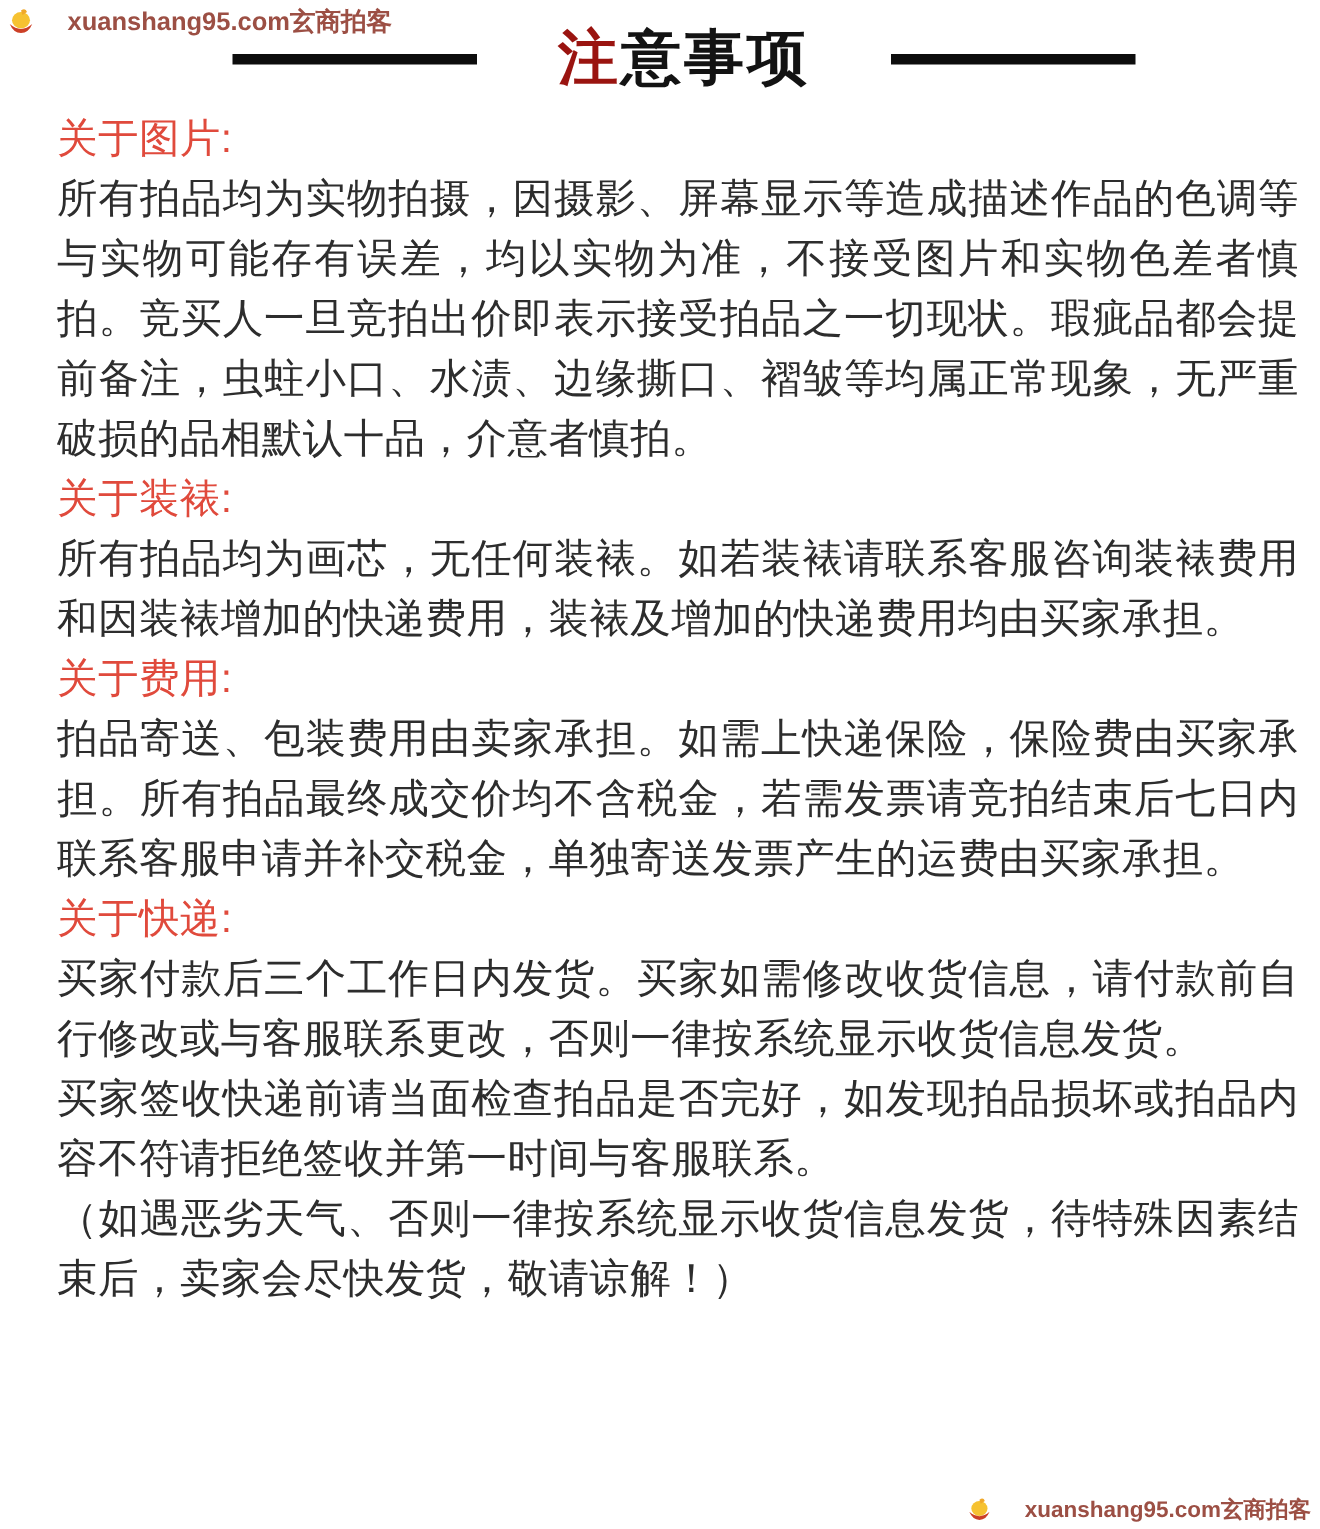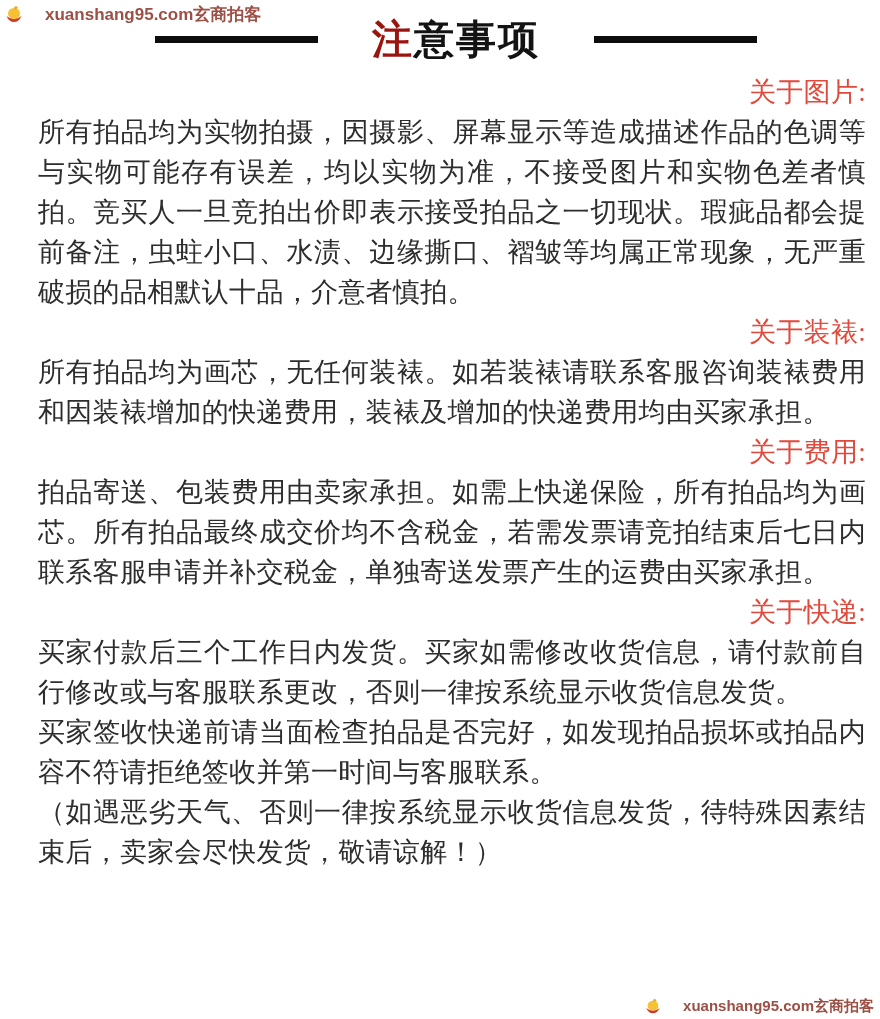--- a/index.html
+++ b/index.html
@@ -72,21 +72,21 @@
     top: 72px;
     left: 38px;
     width: 828px;
     font-size: 27px;
     line-height: 40px;
     color: #2d2d2d;
     text-align: justify;
     letter-spacing: 0.3px;
   }
   .content p { margin: 0; }
-  .sec-h { text-align: right; font-family: Liberation Serif, serif; }
+  .sec-h { text-align: left; }
   .sec-h.red   { color: #e04a3c; }
   .sec-h.black { color: #2d2d2d; }
 </style>
 </head>
 <body>
 
 <div class="watermark top">
   <span class="logo-icon">
     <svg width="21" height="20" viewBox="0 0 21 20" aria-hidden="true">
       <ellipse cx="11" cy="8.5" rx="6" ry="5.5" fill="#f6c231"></ellipse>
@@ -111,21 +111,21 @@
   </div>
 
   <div class="section">
     <p class="sec-h red">关于装裱:</p>
     <p>所有拍品均为画芯，无任何装裱。如若装裱请联系客服咨询装裱费用和因装裱增加的快递费用，装裱及增加的快递费用均由买家承担。</p>
   </div>
 
 
   <div class="section">
     <p class="sec-h red">关于费用:</p>
-    <p>拍品寄送、包装费用由卖家承担。如需上快递保险，所有拍品均为画芯。所有拍品最终成交价均不含税金，若需发票请竞拍结束后七日内联系客服申请并补交税金，单独寄送发票产生的运费由买家承担。</p>
+    <p>拍品寄送、包装费用由卖家承担。如需上快递保险，保险费由买家承担。所有拍品最终成交价均不含税金，若需发票请竞拍结束后七日内联系客服申请并补交税金，单独寄送发票产生的运费由买家承担。</p>
   </div>
 
   <div class="section">
     <p class="sec-h red">关于快递:</p>
     <p>买家付款后三个工作日内发货。买家如需修改收货信息，请付款前自行修改或与客服联系更改，否则一律按系统显示收货信息发货。</p>
     <p>买家签收快递前请当面检查拍品是否完好，如发现拍品损坏或拍品内容不符请拒绝签收并第一时间与客服联系。</p>
     <p>（如遇恶劣天气、否则一律按系统显示收货信息发货，待特殊因素结束后，卖家会尽快发货，敬请谅解！）</p>
   </div>
 
 </div>

